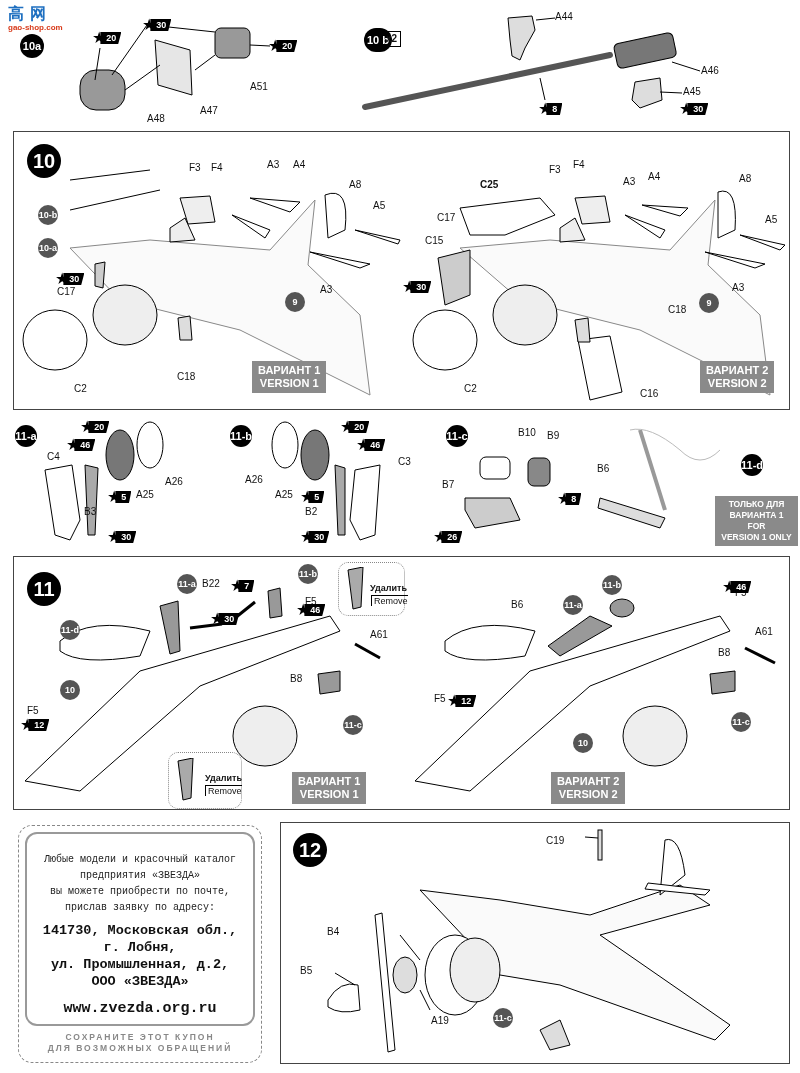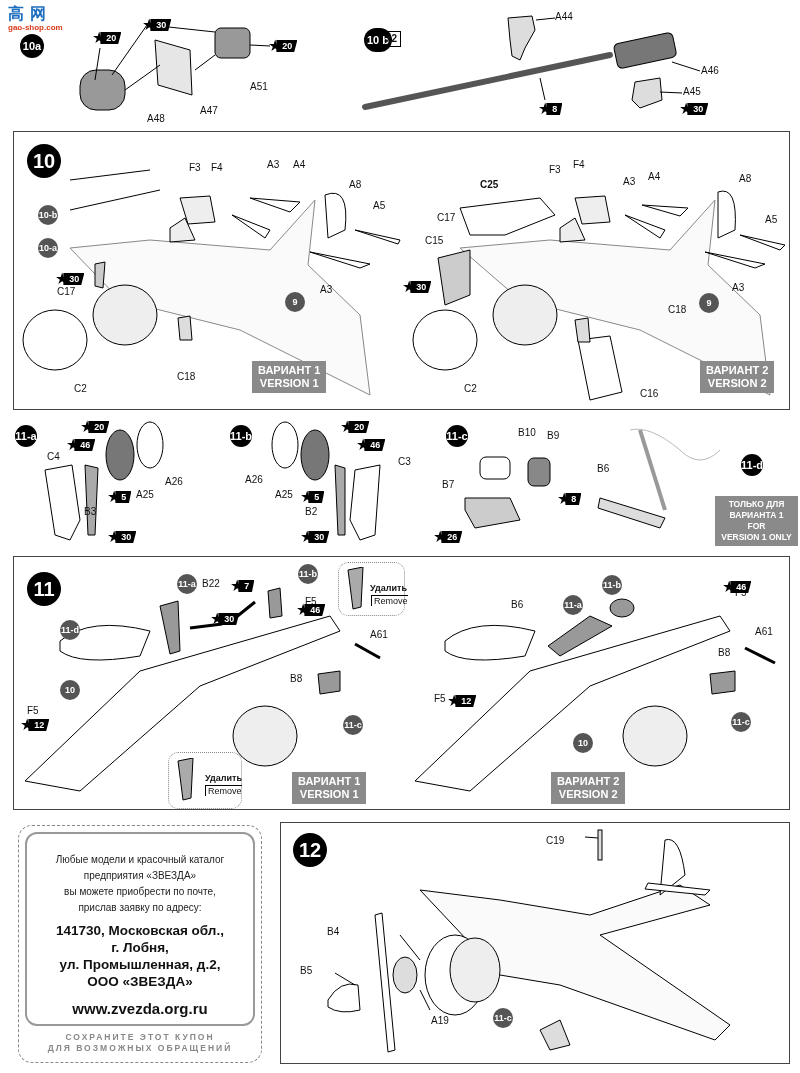--- a/index.html
+++ b/index.html
@@ -13,21 +13,21 @@
   .star .s{color:#000;font-size:16px;line-height:14px;margin-right:-6px;}
   .star .n{background:#000;color:#fff;font-size:9px;font-weight:bold;padding:1px 5px 1px 6px;clip-path:polygon(0 0,100% 0,85% 100%,0 100%);}
   .frame{position:absolute;border:1.5px solid #444;background:#fff;}
   .variant{position:absolute;background:#8a8a8a;color:#fff;font-weight:bold;font-size:11px;text-align:center;line-height:13px;padding:3px 6px;}
   .x2{position:absolute;border:1px solid #000;font-size:10px;font-weight:bold;padding:0 3px;line-height:14px;}
   svg.draw{position:absolute;left:0;top:0;}
   .remove-box{position:absolute;border:1px dotted #888;border-radius:10px;background:#fff;}
   .remove-box .ru{position:absolute;font-size:9px;font-weight:bold;}
   .remove-box .en{position:absolute;font-size:9px;border-left:1px solid #000;border-top:1px solid #000;padding-left:2px;}
   .coupon{position:absolute;left:18px;top:825px;width:242px;height:236px;border:1px dashed #888;border-radius:14px;}
-  .coupon .inner{position:absolute;left:6px;top:6px;right:6px;height:190px;border:2px solid #999;border-radius:12px;text-align:center;}
+  .coupon .inner{position:absolute;left:6px;top:6px;right:6px;height:190px;border:2px solid #999;border-radius:12px;text-align:center;font-family:Liberation Mono, monospace;}
   .coupon .small{font-size:10px;line-height:16px;color:#222;}
   .coupon .addr{font-size:13.5px;font-weight:bold;line-height:17px;margin-top:6px;}
   .coupon .web{font-size:15px;font-weight:bold;margin-top:10px;}
   .coupon .foot{position:absolute;left:0;right:0;bottom:8px;text-align:center;font-size:8.5px;font-weight:bold;letter-spacing:2px;color:#888;line-height:11px;}
   .only{position:absolute;background:#8a8a8a;color:#fff;font-weight:bold;font-size:8.5px;text-align:center;line-height:11px;padding:3px 4px;}
   .wm{position:absolute;left:8px;top:4px;width:70px;}
   .wm .cn{font-size:16px;font-weight:bold;color:#1e6fc0;letter-spacing:6px;}
   .wm .dom{font-size:8px;color:#d83a1a;font-weight:bold;margin-top:-2px;}
 </style>
 </head>

